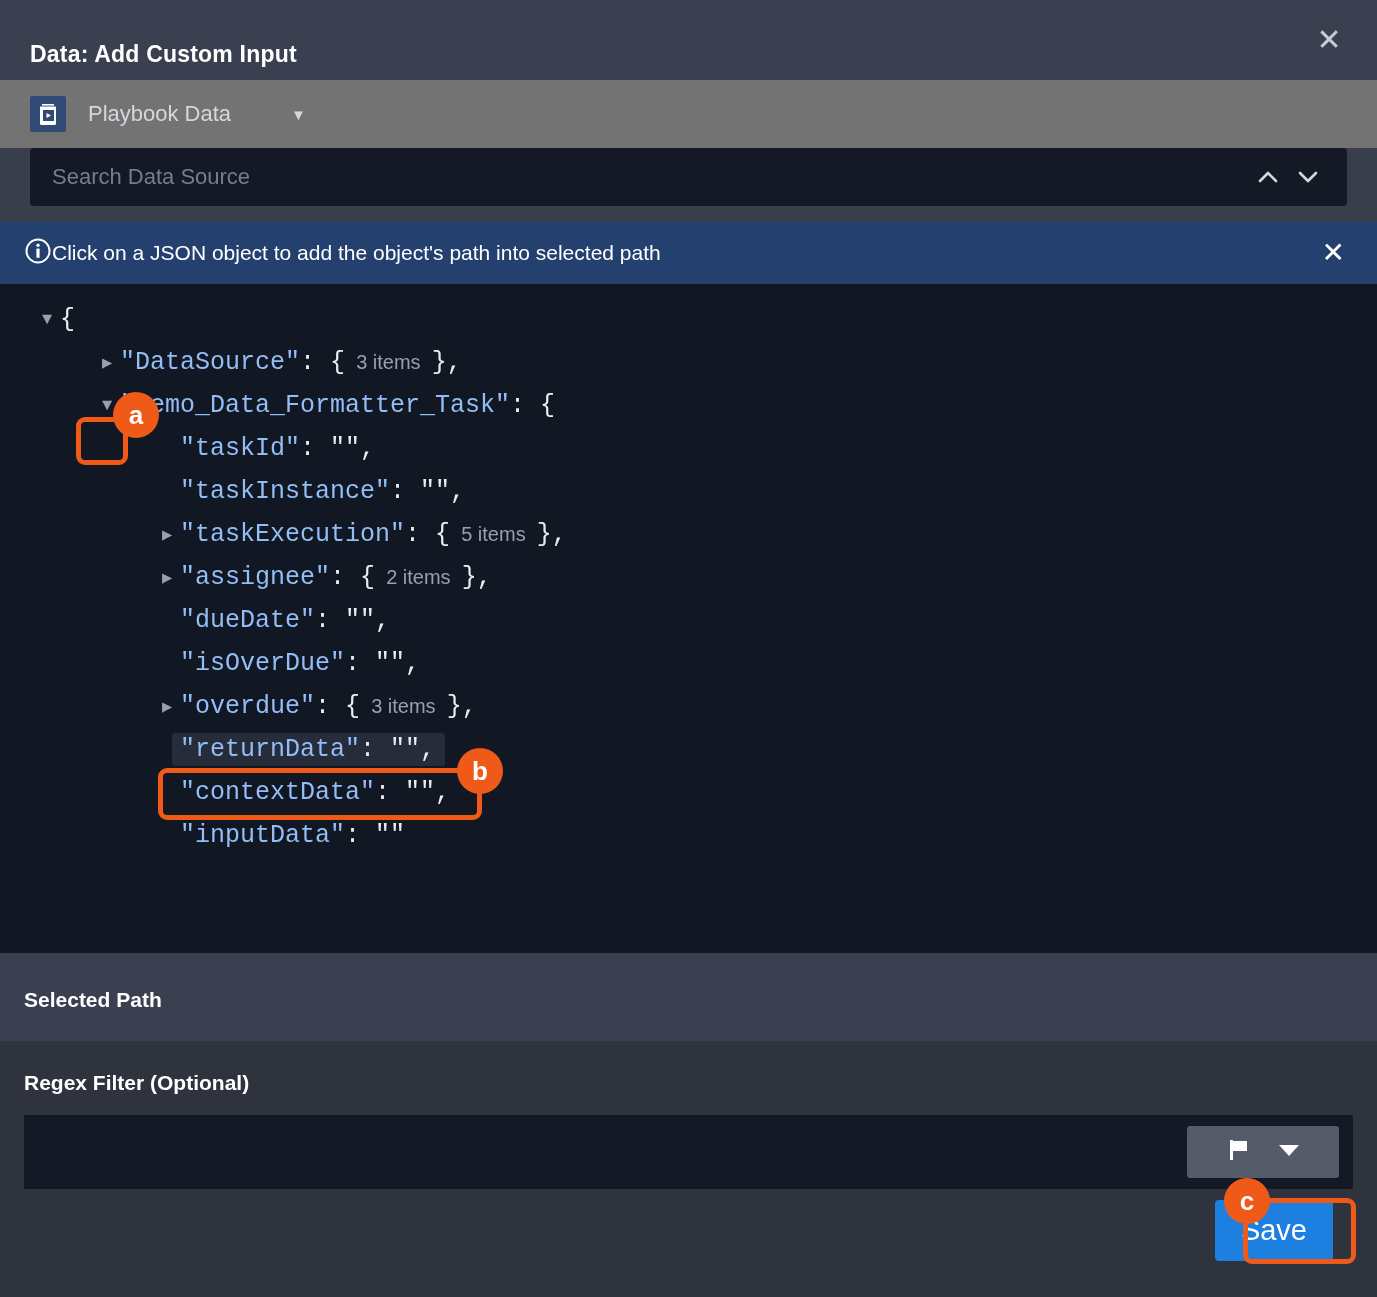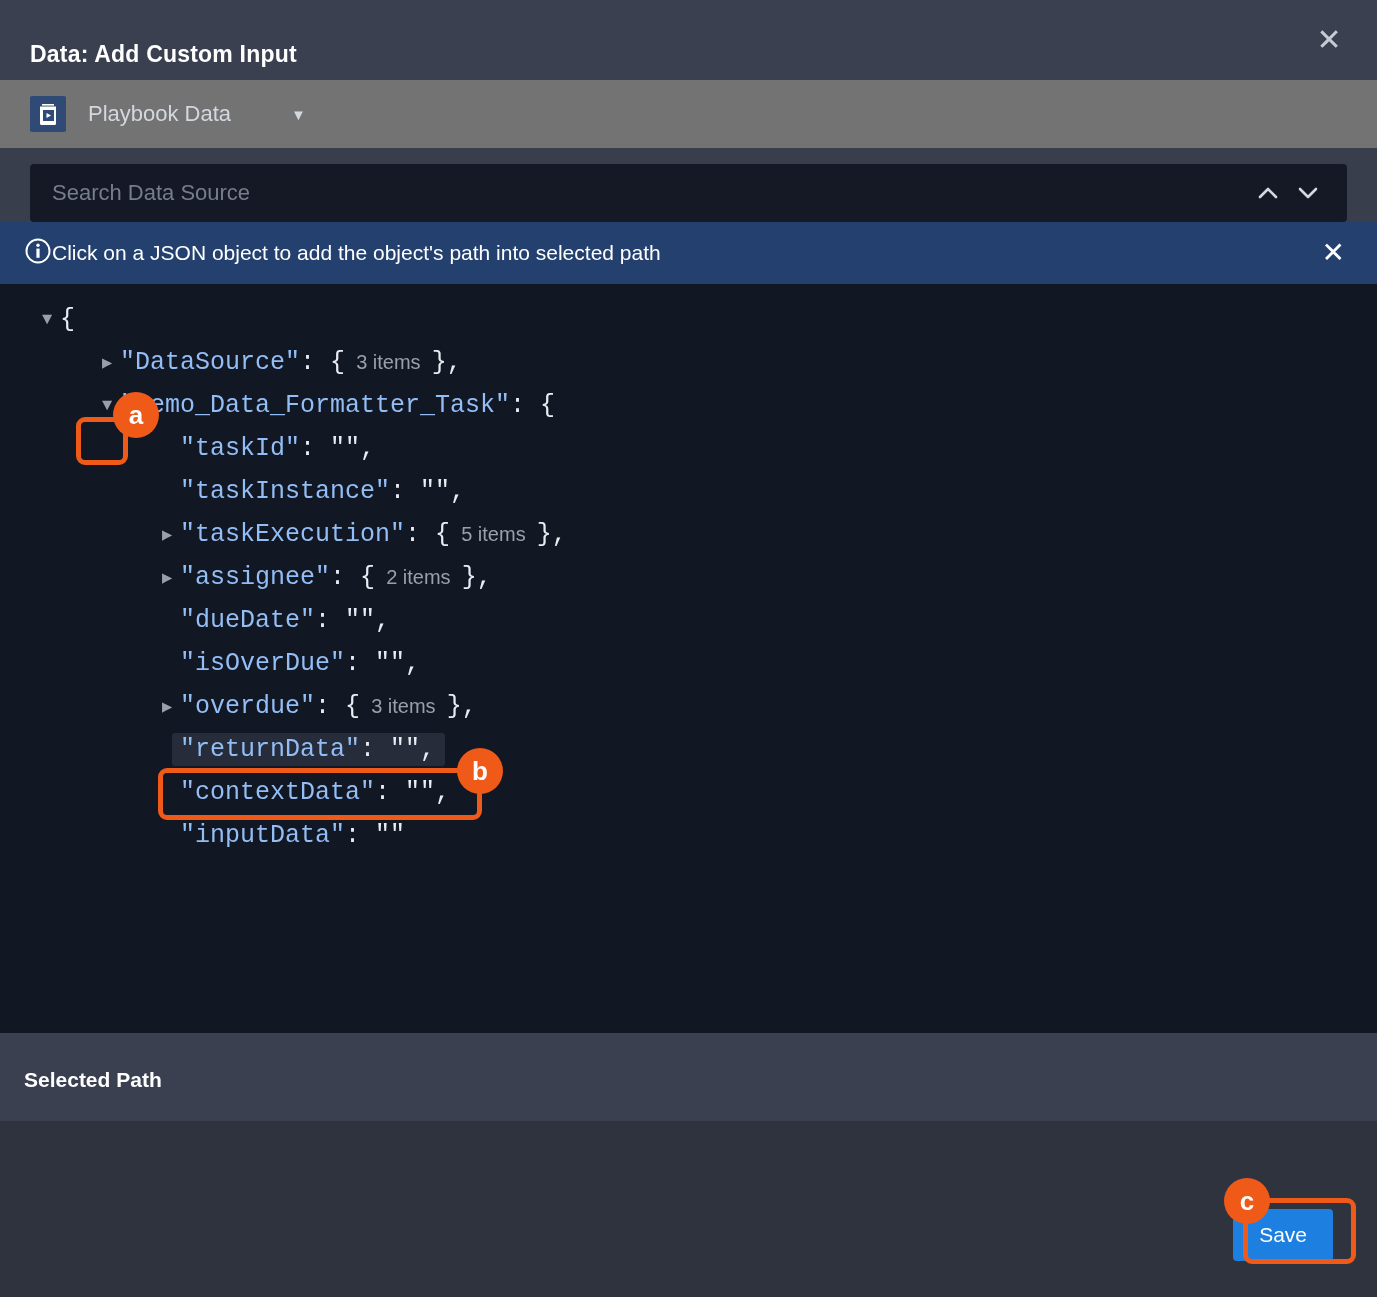--- a/index.html
+++ b/index.html
@@ -31,21 +31,21 @@
   }
   .pb-icon {
     width: 36px; height: 36px; background: #2e4a75; border-radius: 2px;
     display: flex; align-items: center; justify-content: center; flex: 0 0 36px;
   }
   .pb-icon svg { display:block; }
   .source-label { font-size: 22px; color: #d3d7de; margin-left: 22px; }
   .source-caret { margin-left: 60px; color: #d3d7de; font-size: 15px; line-height: 1; }
 
   
-  .search-wrap { flex: 0 0 74px; padding: 0 30px; background: #393e4c; display:flex; align-items:flex-end; }
+  .search-wrap { flex: 0 0 74px; padding: 0 30px; background: #393e4c; display:flex; align-items:flex-start; }
   .search-box {
     width: 100%; height: 58px; background: #141925; border-radius: 4px;
     display: flex; align-items: center;
   }
   .search-input {
     flex: 1 1 auto; height: 100%; background: transparent; border: 0; outline: none;
     font-family: "Liberation Sans", sans-serif; font-size: 22px; color: #d3d7de;
     padding: 0 22px;
   }
   .search-input::placeholder { color: #767d8c; }
@@ -94,21 +94,21 @@
   .flag-btn {
     width: 152px; height: 52px; background: #555b69; border-radius: 3px; display: flex;
     align-items: center; justify-content: center; gap: 26px; cursor: pointer;
   }
 
   
   .footer { flex: 1 1 auto; background: #2f333e; position: relative; }
   .save-btn {
     position: absolute; right: 44px; bottom: 36px;
     background: #1d7fe0; color: #fff; border: 0; border-radius: 4px;
-    font-family: "Liberation Sans", sans-serif; font-size: 21px;
+    font-family: "Liberation Sans", sans-serif; font-size: 29px;
     padding: 14px 26px; cursor: pointer;
   }
 
   
   .hl { position: absolute; border: 5px solid #ef5a19; border-radius: 9px; pointer-events: none; z-index: 40; }
   .badge {
     position: absolute; width: 46px; height: 46px; border-radius: 50%; background: #ef5a19;
     color: #fff; font-family: "Liberation Sans", sans-serif; font-size: 26px; font-weight: bold;
     display: flex; align-items: center; justify-content: center; z-index: 50; pointer-events: none;
   }
@@ -222,20 +222,39 @@
       <div class="row" style="padding-left: 154px;">
         <span class="tw blank">▶</span>
         <span><span class="k">"inputData"</span><span class="p">: ""</span></span>
       </div>
     </div>
 
   <div class="selpath">
     <div class="selpath-label">Selected Path</div>
   </div>
 
+  <div class="regex-sec">
+    <div class="regex-label">Regex Filter (Optional)</div>
+    <div class="regex-box">
+      <input class="regex-input" type="text" value="" style="">
+      <div class="flag-btn">
+        <span>
+          <svg width="26" height="26" viewBox="0 0 26 26">
+            <rect x="4" y="3" width="3" height="20" fill="#ffffff"></rect>
+            <polygon points="7,4 21,4 21,14 7,14" fill="#ffffff"></polygon>
+          </svg>
+        </span>
+        <span>
+          <svg width="22" height="14" viewBox="0 0 22 14">
+              <polygon points="1,2 21,2 11,13" fill="#ffffff"></polygon>
+            </svg>
+        </span>
+      </div>
+    </div>
+  </div>
 
   <div class="footer">
     <button class="save-btn">Save</button>
   </div>
 
   <div class="overlay-root">
     <div class="hl" style="left:76px; top:417px; width:52px; height:48px;"></div>
     <div class="badge" style="left:113px; top:392px;">a</div>
 
     <div class="hl" style="left:158px; top:768px; width:324px; height:52px;"></div>

